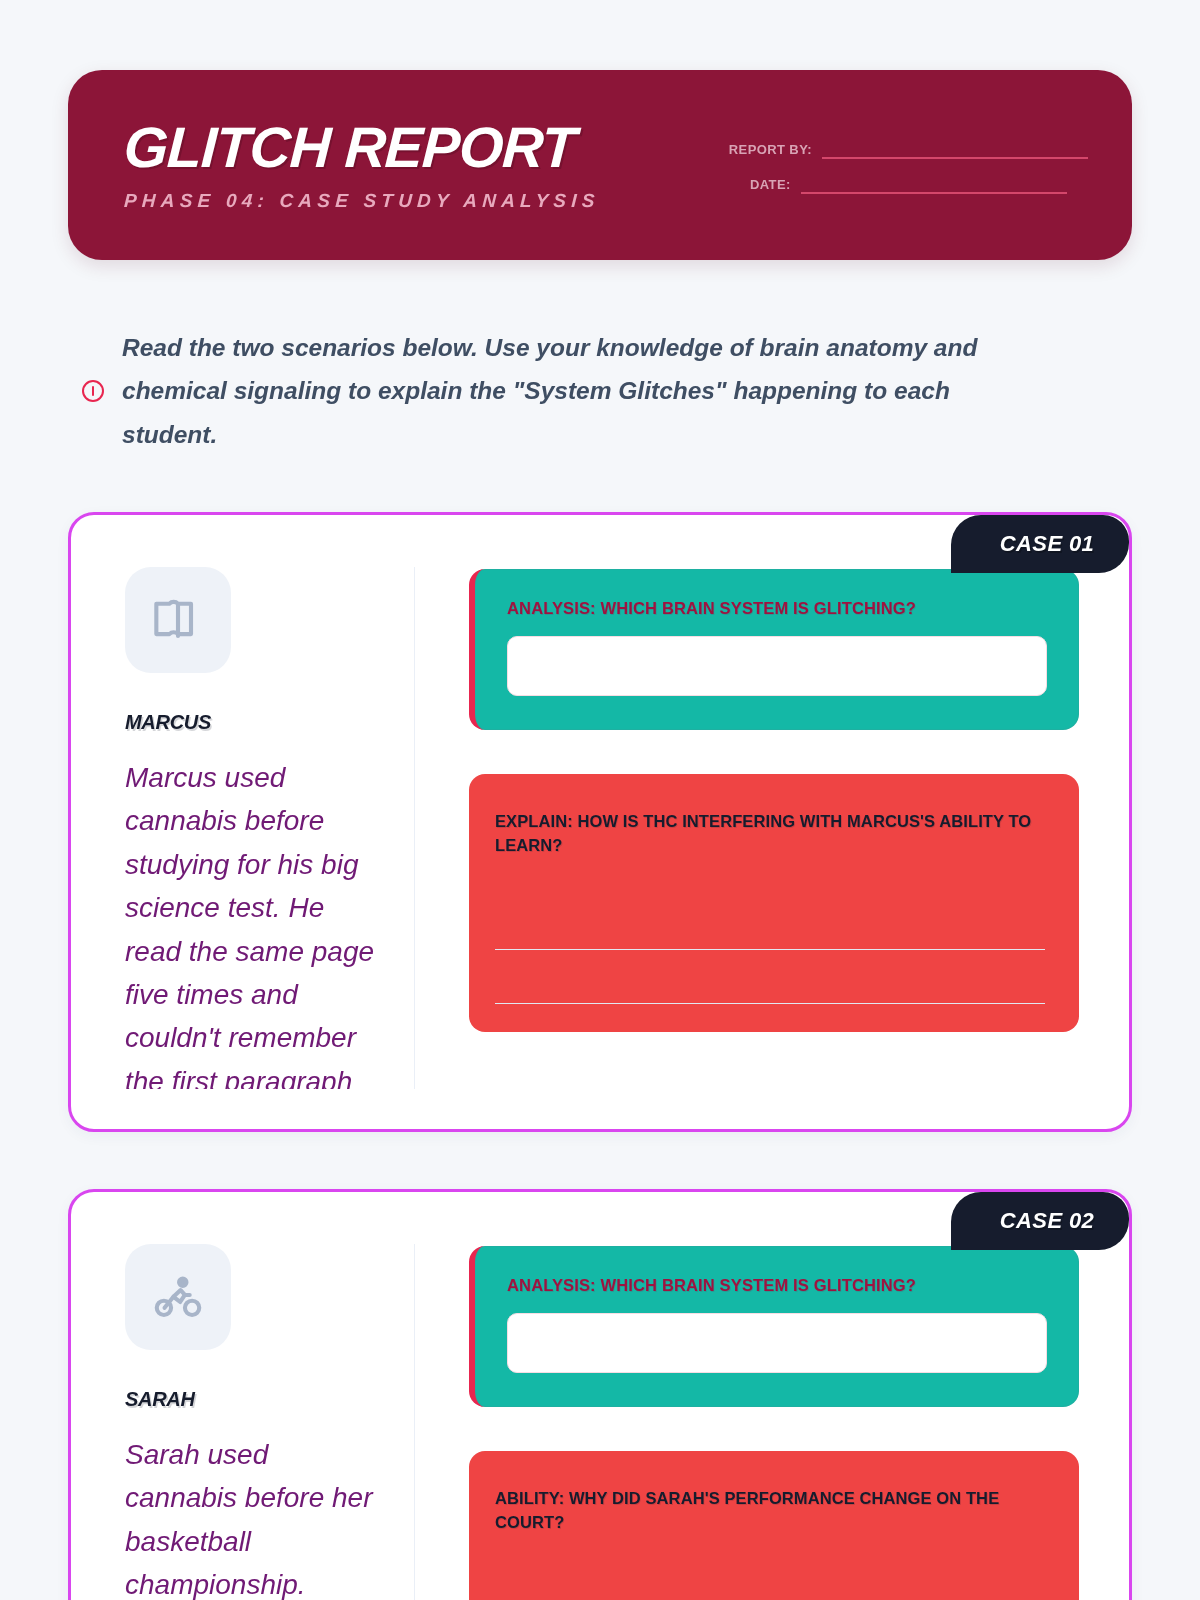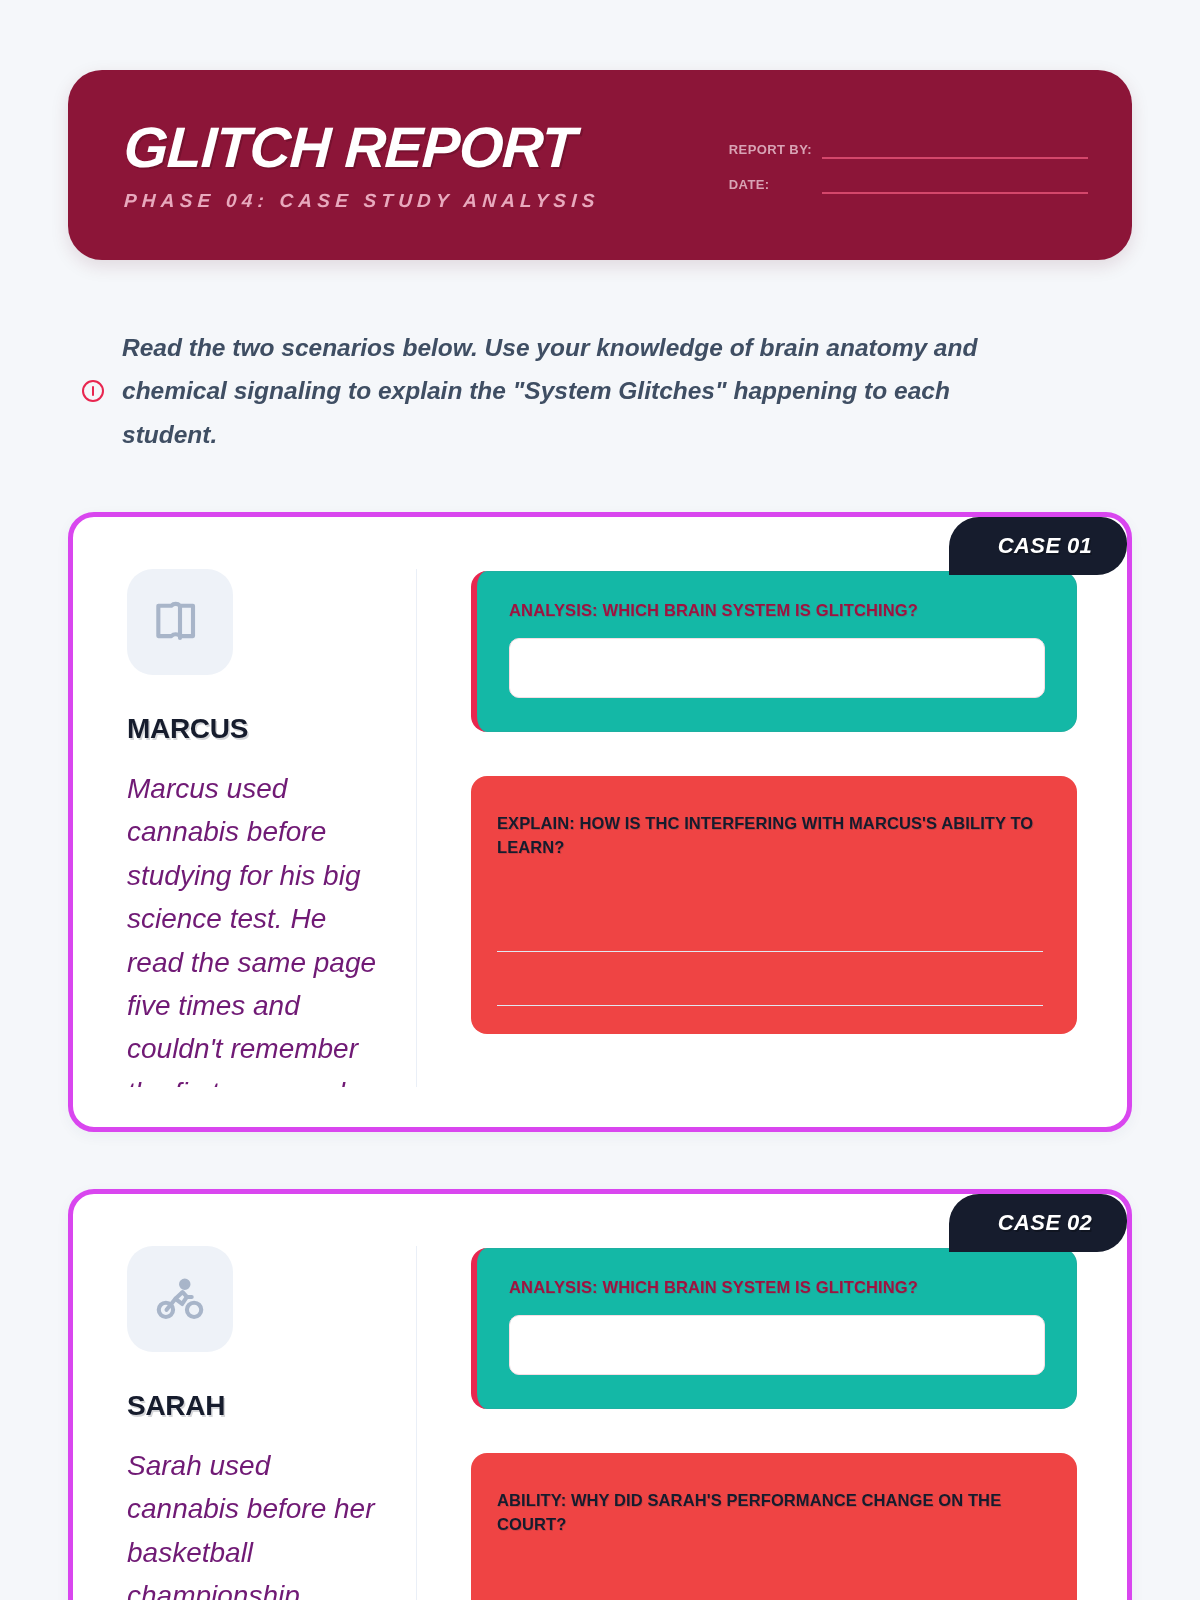--- a/index.html
+++ b/index.html
@@ -68,21 +68,21 @@
     padding-right: 44px;
     display: flex;
     flex-direction: column;
     gap: 18px;
     padding-top: 6px;
   }
 
   .field-row {
     display: flex;
     align-items: flex-end;
-    justify-content: space-between;
+    justify-content: center;
     gap: 10px;
   }
 
   .field-label {
     font-size: 13px;
     font-weight: 800;
     color: #d8a3b4;
     letter-spacing: 0.4px;
     white-space: nowrap;
     padding-bottom: 2px;
@@ -130,21 +130,21 @@
     color: #3f4e63;
     line-height: 1.77;
     max-width: 915px;
     font-weight: 700;
   }
 
   
   .case-card {
     position: relative;
     background: #ffffff;
-    border: 5px solid #d946ef;
+    border: 3px solid #d946ef;
     border-radius: 26px;
     box-shadow: 0 4px 14px rgba(35,55,90,0.05);
     overflow: visible;
   }
 
   #case-1 { margin-top: 56px; height: 620px; }
   #case-2 { margin-top: 57px; height: 620px; }
 
   .case-badge {
     position: absolute;
@@ -191,22 +191,23 @@
     border-radius: 26px;
     display: flex;
     align-items: center;
     justify-content: center;
   }
 
   .profile-icon-box svg { display: block; }
 
   .profile-name {
     margin-top: 38px;
-    font-size: 28px;
+    font-size: 20px;
     font-weight: 900;
+    font-style: italic;
     color: #161c2d;
     letter-spacing: -0.3px;
     text-shadow: 1.5px 1.5px 0 rgba(20,28,45,0.18);
   }
 
   .profile-desc {
     margin-top: 22px;
     font-size: 28px;
     font-style: italic;
     color: #701a75;

